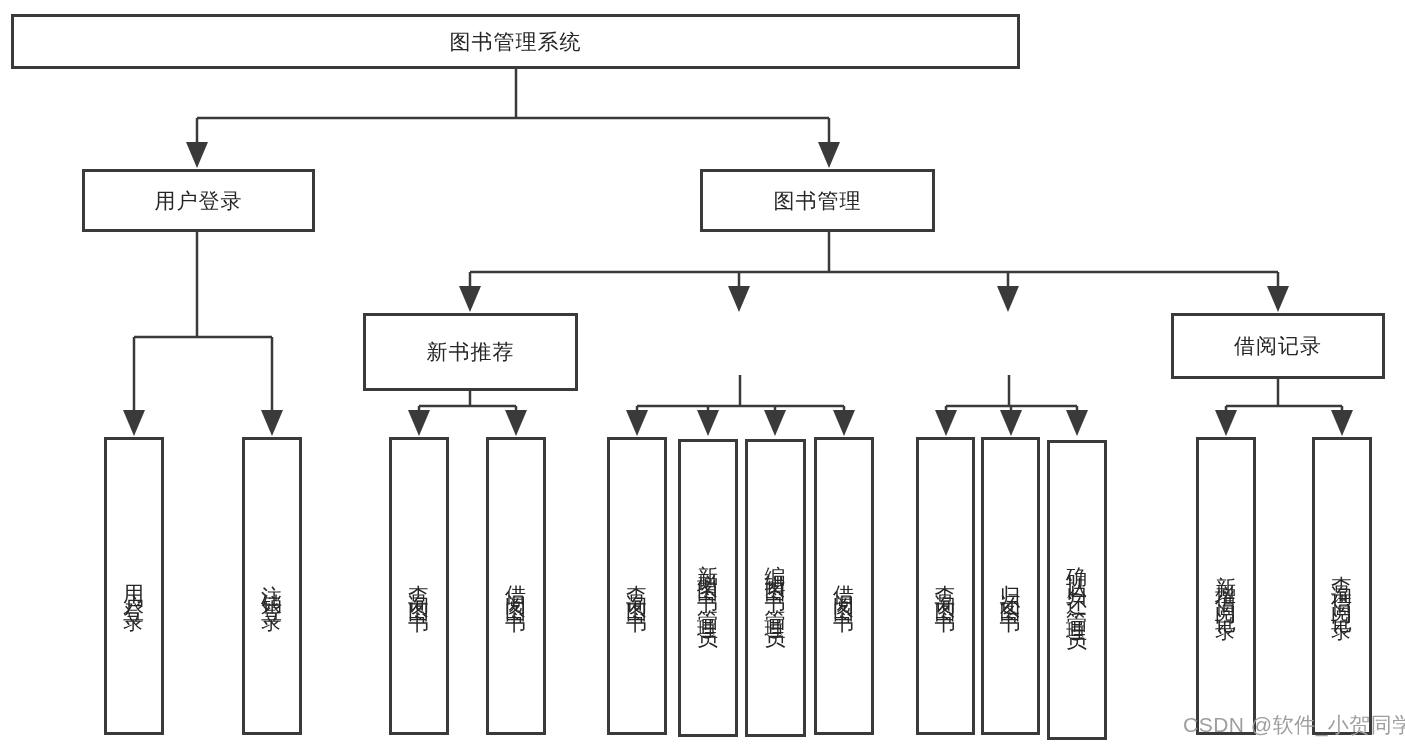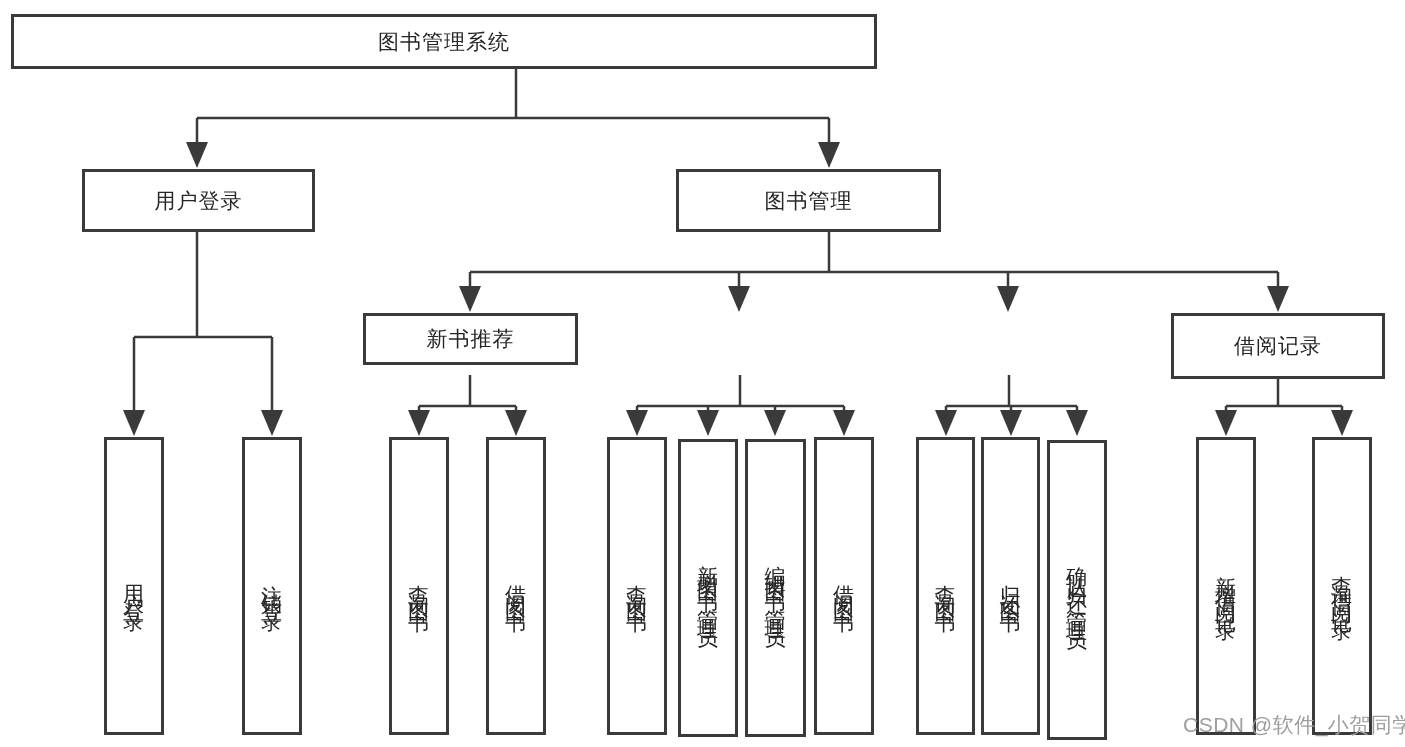--- a/index.html
+++ b/index.html
@@ -118,32 +118,32 @@
       <polygon points="764,410 786,410 775,436"></polygon>
       <polygon points="833,410 855,410 844,436"></polygon>
       <polygon points="935,410 957,410 946,436"></polygon>
       <polygon points="1000,410 1022,410 1011,436"></polygon>
       <polygon points="1066,410 1088,410 1077,436"></polygon>
       <polygon points="1215,410 1237,410 1226,436"></polygon>
       <polygon points="1331,410 1353,410 1342,436"></polygon>
     </g>
   </svg>
 
-  <div class="box" style="left:11px; top:14px; width:866px; height:55px;">
+  <div class="box" style="left:11px; top:14px; width:1009px; height:55px;">
     <span class="hlabel">图书管理系统</span>
   </div>
 
   <div class="box" style="left:82px; top:169px; width:233px; height:63px;">
     <span class="hlabel">用户登录</span>
   </div>
-  <div class="box" style="left:676px; top:169px; width:265px; height:63px;">
+  <div class="box" style="left:700px; top:169px; width:235px; height:63px;">
     <span class="hlabel">图书管理</span>
   </div>
 
-  <div class="box" style="left:363px; top:313px; width:215px; height:52px;">
+  <div class="box" style="left:363px; top:313px; width:215px; height:78px;">
     <span class="hlabel">新书推荐</span>
   </div>
   <div class="box" style="left:1171px; top:313px; width:214px; height:66px;">
     <span class="hlabel">借阅记录</span>
   </div>
 
   <div class="box" style="left:104px; top:437px; width:60px; height:298px;">
     <span class="vlabel">用户登录</span>
   </div>
   <div class="box" style="left:242px; top:437px; width:60px; height:298px;">

